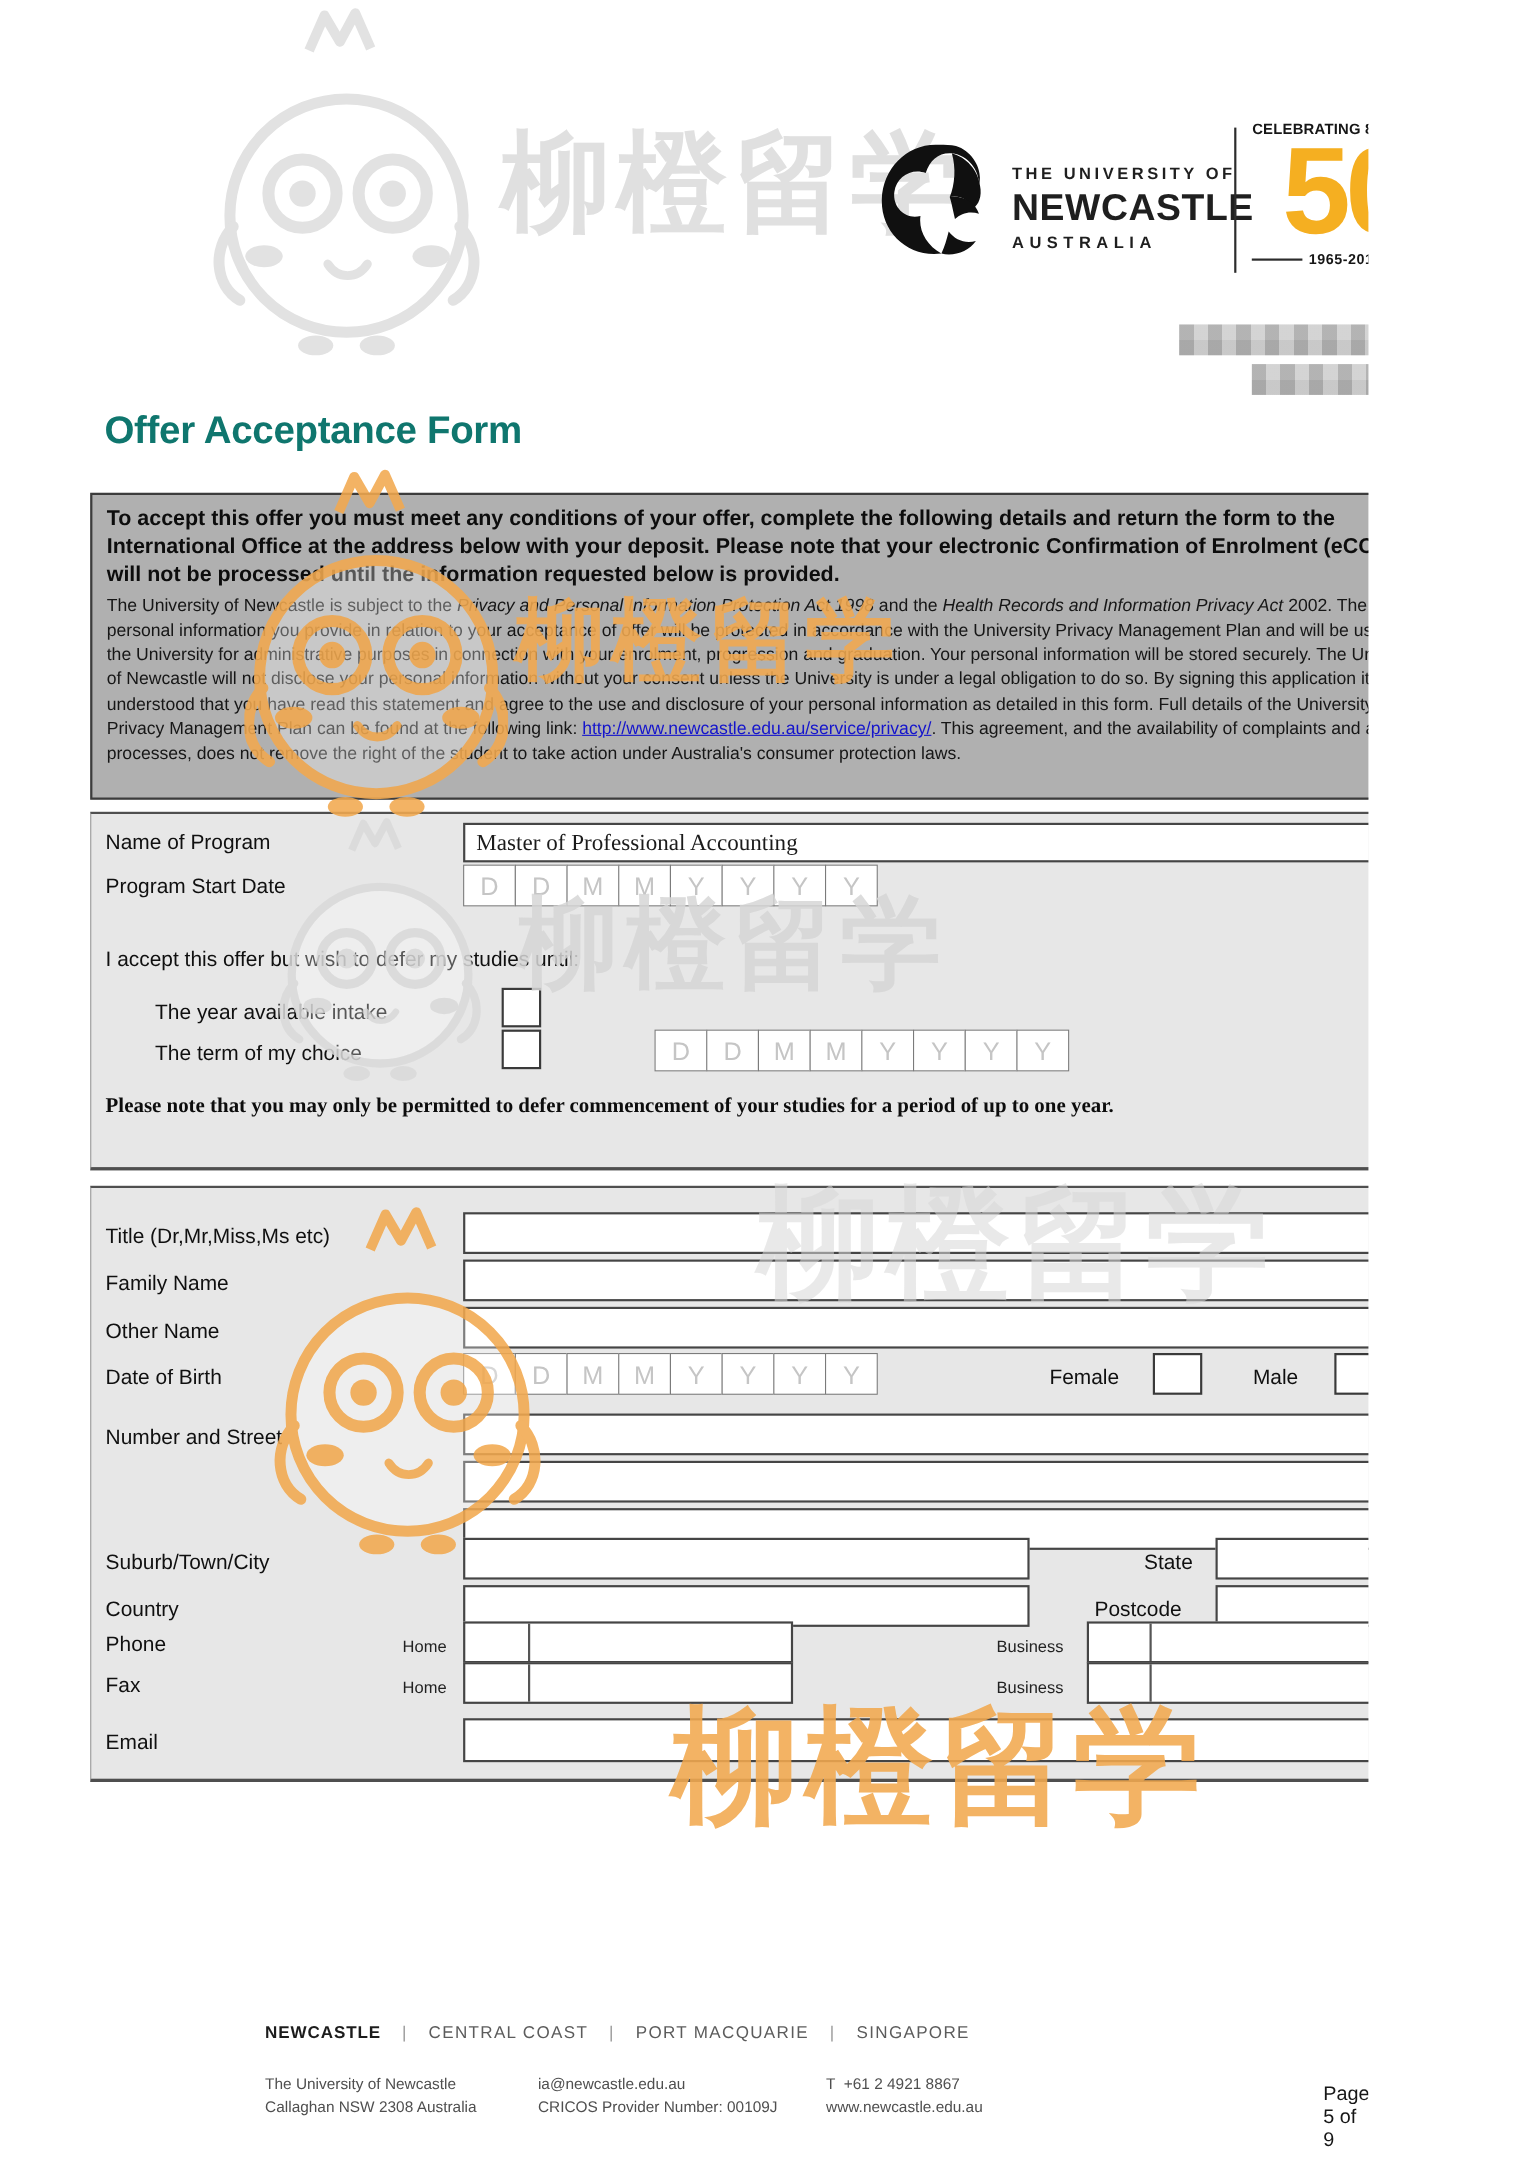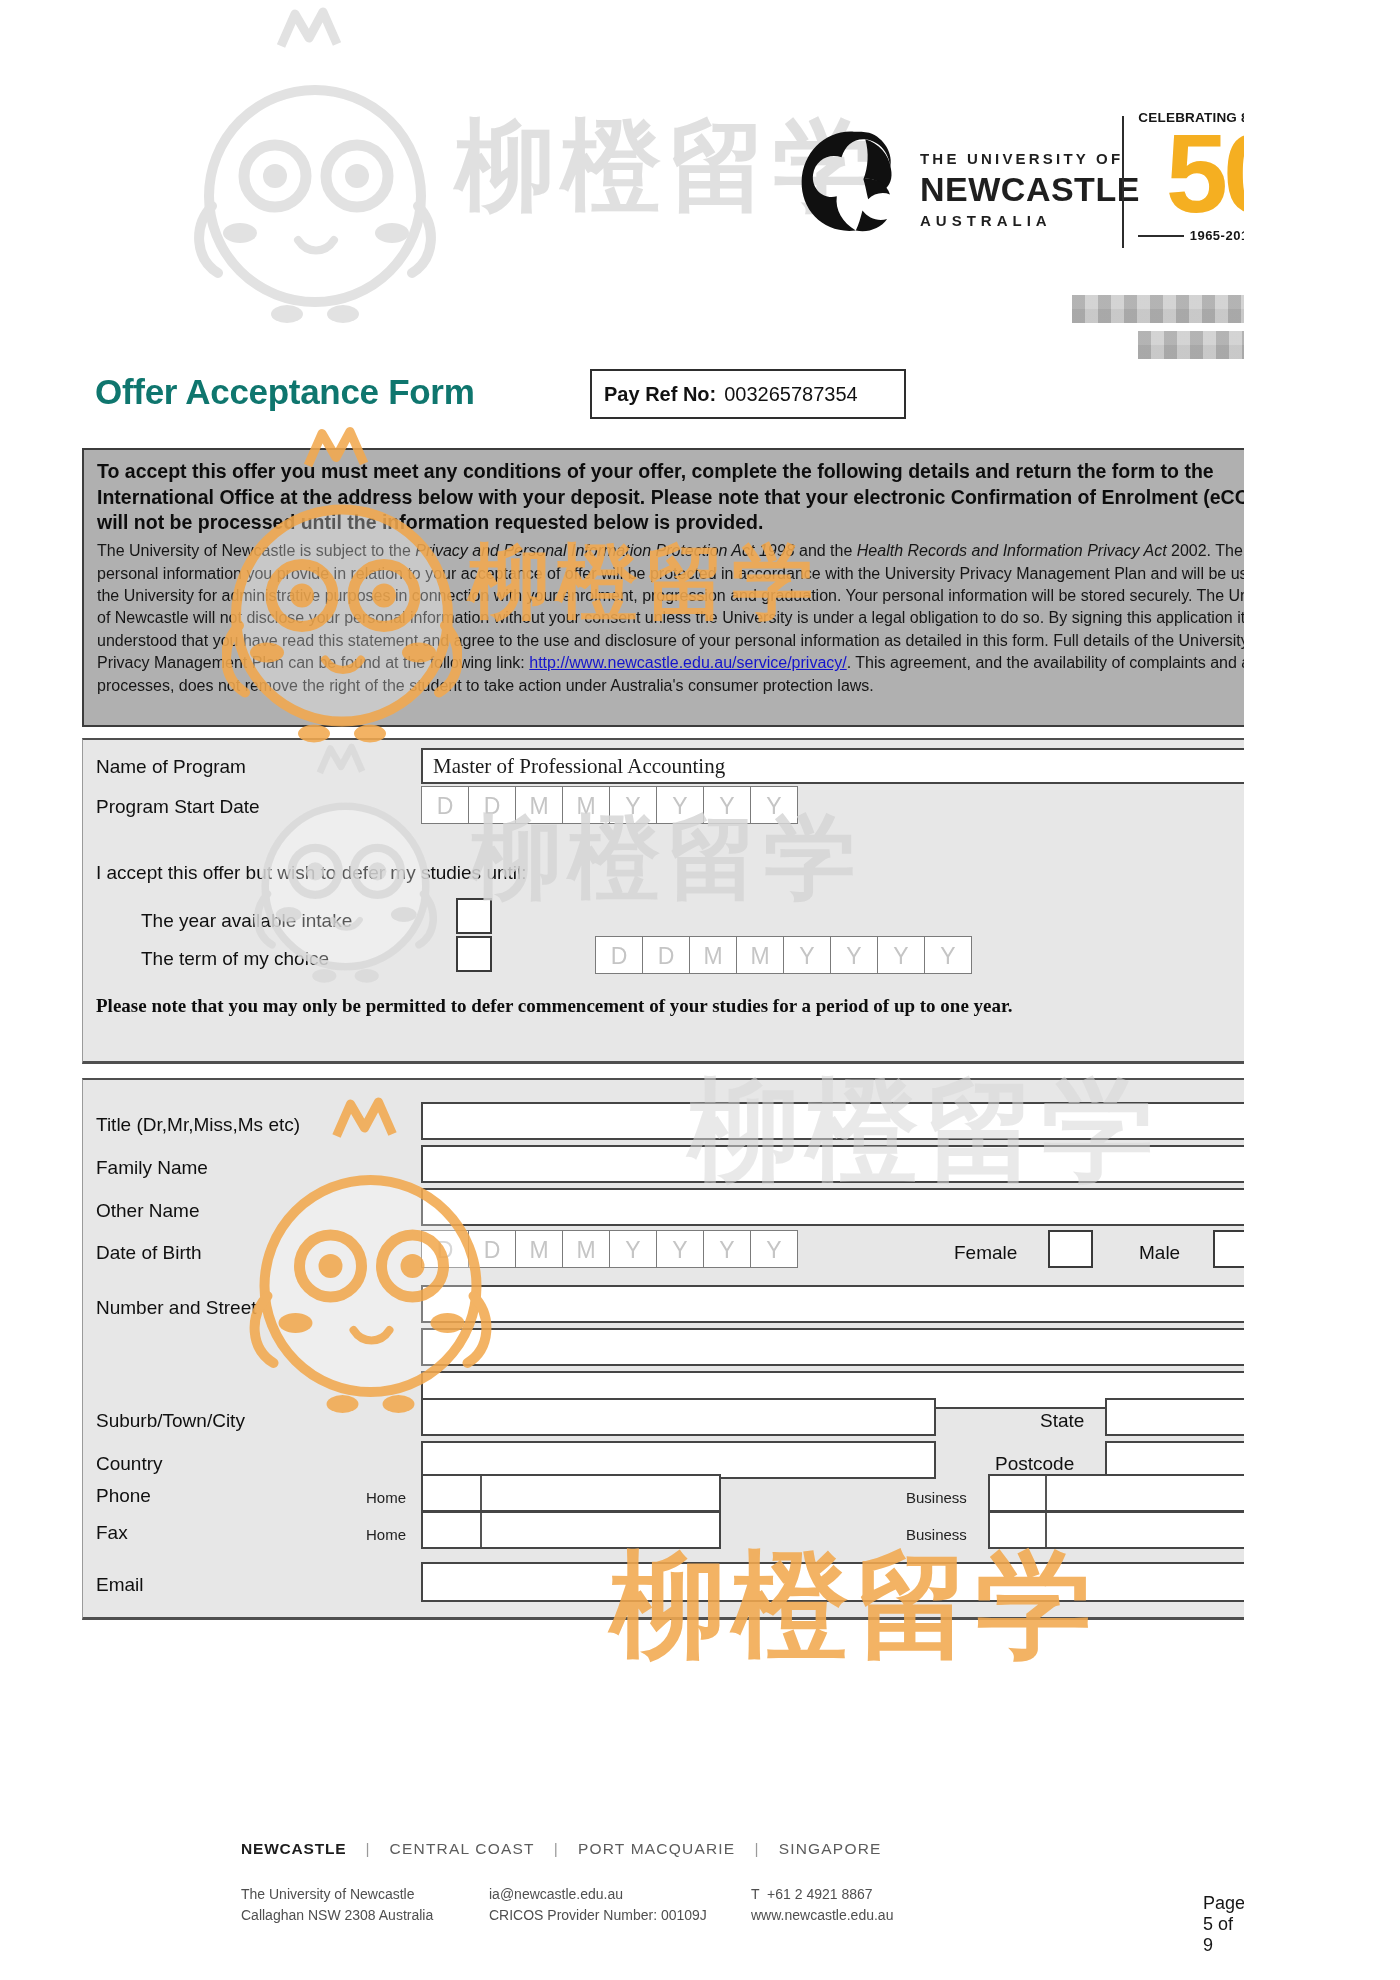--- a/index.html
+++ b/index.html
@@ -128,24 +128,20 @@
     <div class="badge-years">
       <span class="line"></span>
       <span class="yrs">1965-2015</span>
       <span class="line"></span>
     </div>
   </div>
   <div class="abs mosaic" style="left:1072px;top:295px;width:200px;height:28px;"></div>
   <div class="abs mosaic" style="left:1138px;top:331px;width:130px;height:28px;"></div>
 
   <div class="abs form-title">Offer Acceptance Form</div>
-  <div class="abs payref">
-    <b>Pay Ref No:</b>
-    <span>003265787354</span>
-  </div>
 
   <div class="abs notice">
     <div class="notice-bold">To accept this offer you must meet any conditions of your offer, complete the following details and return the form to the International Office at the address below with your deposit. Please note that your electronic Confirmation of Enrolment (eCOE) will not be processed until the information requested below is provided.</div>
     <div class="notice-body"><span>The University of Newcastle is subject to the </span><i>Privacy and Personal Information Protection Act 1998</i><span> and the </span><i>Health Records and Information Privacy Act</i><span> 2002. The personal information you provide in relation to your acceptance of offer will be protected in accordance with the University Privacy Management Plan and will be used by the University for administrative purposes in connection with your enrolment, progression and graduation. Your personal information will be stored securely. The University of Newcastle will not disclose your personal information without your consent unless the University is under a legal obligation to do so. By signing this application it is understood that you have read this statement and agree to the use and disclosure of your personal information as detailed in this form. Full details of the University Privacy Management Plan can be found at the following link: </span><span class="link">http://www.newcastle.edu.au/service/privacy/</span><span>. This agreement, and the availability of complaints and appeals processes, does not remove the right of the student to take action under Australia's consumer protection laws.</span></div>
   </div>
 
   <div class="secbox" style="top:738px;height:321px;">
     <div class="lbl" style="left:13px;top:16px;">Name of Program</div>
     <div class="field program-name-value" style="left:338px;top:8px;width:843px;height:36px;">Master of Professional Accounting</div>
     <div class="lbl" style="left:13px;top:56px;">Program Start Date</div>

